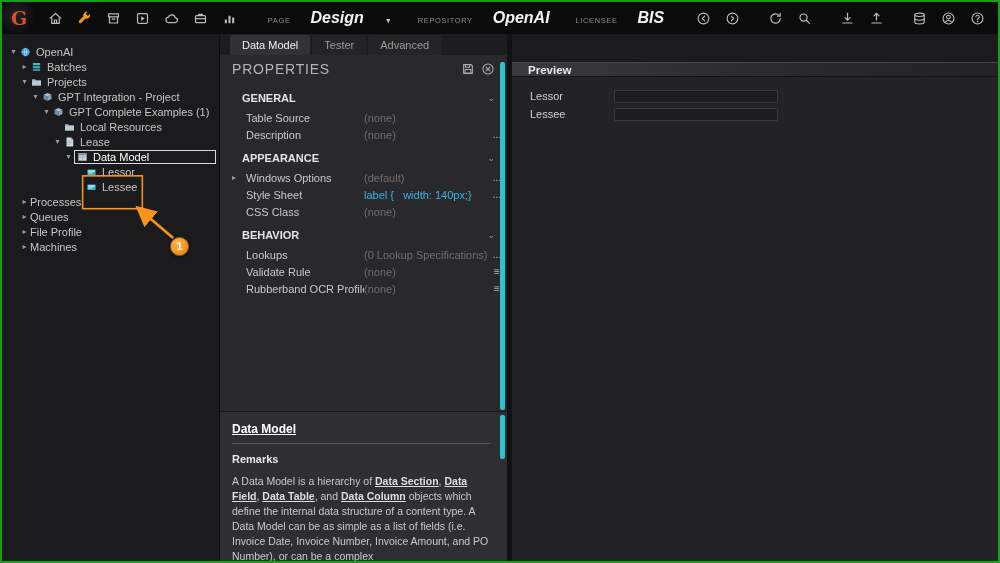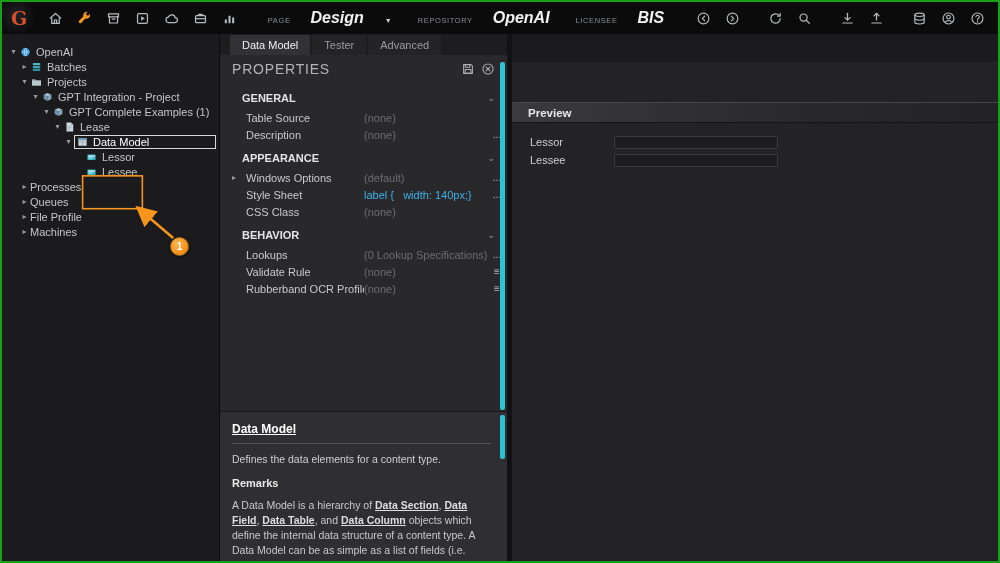--- a/index.html
+++ b/index.html
@@ -85,24 +85,24 @@
   .help-para { font-size:10.5px; color:#c9c9c9; line-height:1.42; }
   .hlink { font-weight:bold; text-decoration:underline; color:#dedede; cursor:pointer; }
 
   .sb { position:absolute; width:5px; right:2px; border-radius:2px;
     background:var(--scrollbar-teal,#2fc3d2); z-index:4; cursor:pointer; }
   #sb-props { top:28px; height:348px; }
   #sb-help  { top:381px; height:44px; }
 
   
   .preview-topstrip { height:28px; background:#1b1b1d; }
-  .preview-header { height:21px; display:flex; align-items:center; padding-left:16px;
+  .preview-header { height:15px; display:flex; align-items:center; padding-left:16px;
     font-size:11.5px; font-weight:bold; color:#e8e8e8;
     background:linear-gradient(to right,#3b3b3f,#2a2a2d 55%,#232326);
-    border-top:1px solid #47474b; border-bottom:1px solid #141416;margin-top:40px; }
+    border-top:1px solid #47474b; border-bottom:1px solid #141416; }
   .preview-body { padding:10px 0 0 18px; }
   .pfield { display:flex; align-items:center; height:18px; }
   .pflabel { flex:0 0 84px; width:84px; font-size:11px; color:#cfcfcf; }
   .pfinput { width:164px; height:13px; background:#1d1d20; border:1px solid #3a3a3e;
     border-radius:1px; color:#ddd; font-size:10px; padding:0 3px; }
 
   .symdefs { position:absolute; width:0; height:0; overflow:hidden; }
 </style>
 </head>
 <body>
@@ -396,20 +396,27 @@
               <use href="#sym-cube"></use>
             </svg>
             <span class="tlabel">GPT Integration - Project</span>
           </div>
           <div class="trow" style="padding-left: 39px;">
             <span class="texp">▾</span>
             <svg class="ticon">
               <use href="#sym-cube"></use>
             </svg>
             <span class="tlabel">GPT Complete Examples (1)</span>
+          </div>
+          <div class="trow" style="padding-left: 50px;">
+            <span class="texp"></span>
+            <svg class="ticon">
+              <use href="#sym-folder"></use>
+            </svg>
+            <span class="tlabel">Local Resources</span>
           </div>
           <div class="trow" style="padding-left: 50px;">
             <span class="texp">▾</span>
             <svg class="ticon">
               <use href="#sym-doc"></use>
             </svg>
             <span class="tlabel">Lease</span>
           </div>
           <div class="trow selected" style="padding-left: 61px;">
             <span class="texp">▾</span>
@@ -533,21 +540,20 @@
           </div>
           <div class="prow">
             <span class="plabel">Rubberband OCR Profile</span>
             <span class="pvalue muted">(none)</span>
             <span class="ptrail">≡</span>
           </div>
         </div>
       <div class="help">
         <div class="help-title">Data Model</div>
         <hr>
-        <div class="help-summary">Defines the data elements for a content type.</div>
         <div class="help-remarks">Remarks</div>
         <div class="help-para" id="help-para"><span>A Data Model is a hierarchy of </span><span class="hlink">Data Section</span><span>, </span><span class="hlink">Data Field</span><span>, </span><span class="hlink">Data Table</span><span>, and </span><span class="hlink">Data Column</span><span> objects which define the internal data structure of a content type.  A Data Model can be as simple as a list of fields (i.e. Invoice Date, Invoice Number, Invoice Amount, and PO Number), or can be a complex</span></div>
       </div>
       <div class="sb" id="sb-props"></div>
       <div class="sb" id="sb-help"></div>
     </div>
 
     <div class="gapcol"></div>
 
     <div class="right-panel">

